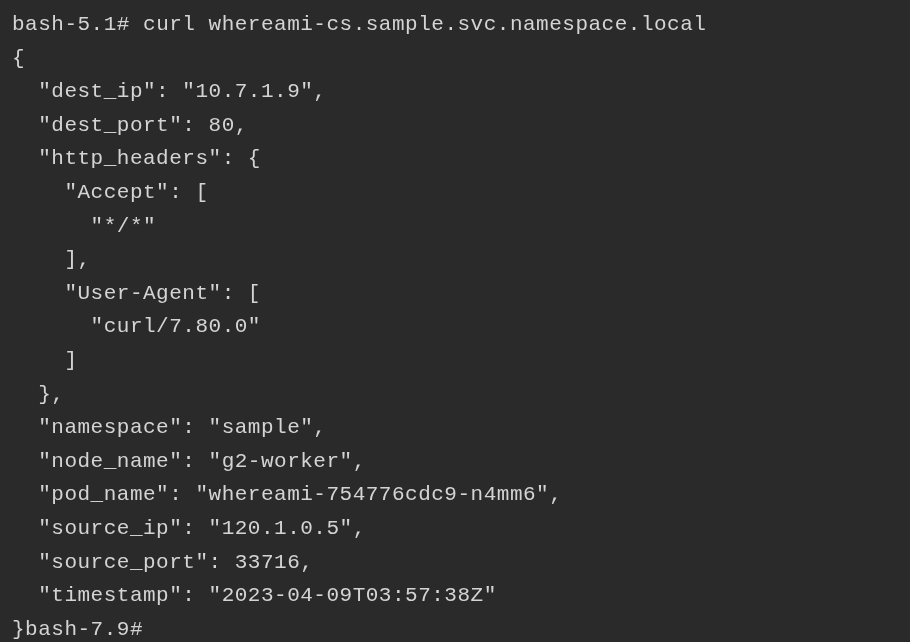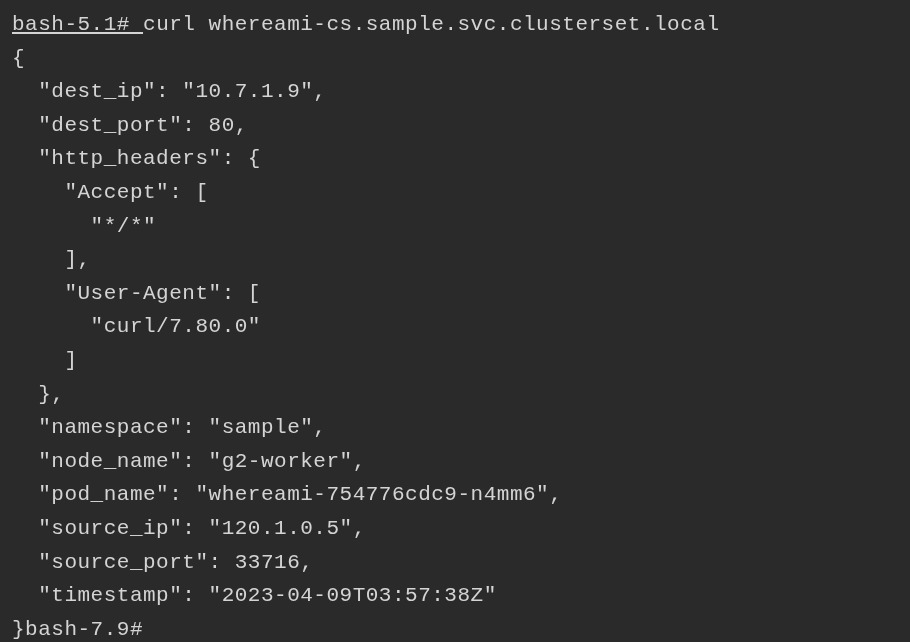--- a/index.html
+++ b/index.html
@@ -17,33 +17,32 @@
       width: 910px;
       height: 642px;
       overflow: hidden;
       letter-spacing: 0.5px;
     }
     .terminal {
       white-space: pre;
     }
     .prompt {
       color: #d4d4d4;
-      text-decoration: underline;
     }
     .command {
       color: #d4d4d4;
     }
     .output {
       color: #d4d4d4;
     }
   </style>
 </head>
 <body>
 
-<div class="terminal"><span class="prompt">bash-5.1# </span><span class="command">curl whereami-cs.sample.svc.clusterset.local</span>
+<div class="terminal"><span class="prompt">bash-5.1# </span><span class="command">curl whereami-cs.sample.svc.namespace.local</span>
 <span class="output">{</span>
 <span class="output">  "dest_ip": "10.7.1.9",</span>
 <span class="output">  "dest_port": 80,</span>
 <span class="output">  "http_headers": {</span>
 <span class="output">    "Accept": [</span>
 <span class="output">      "*/*"</span>
 <span class="output">    ],</span>
 <span class="output">    "User-Agent": [</span>
 <span class="output">      "curl/7.80.0"</span>
 <span class="output">    ]</span>

